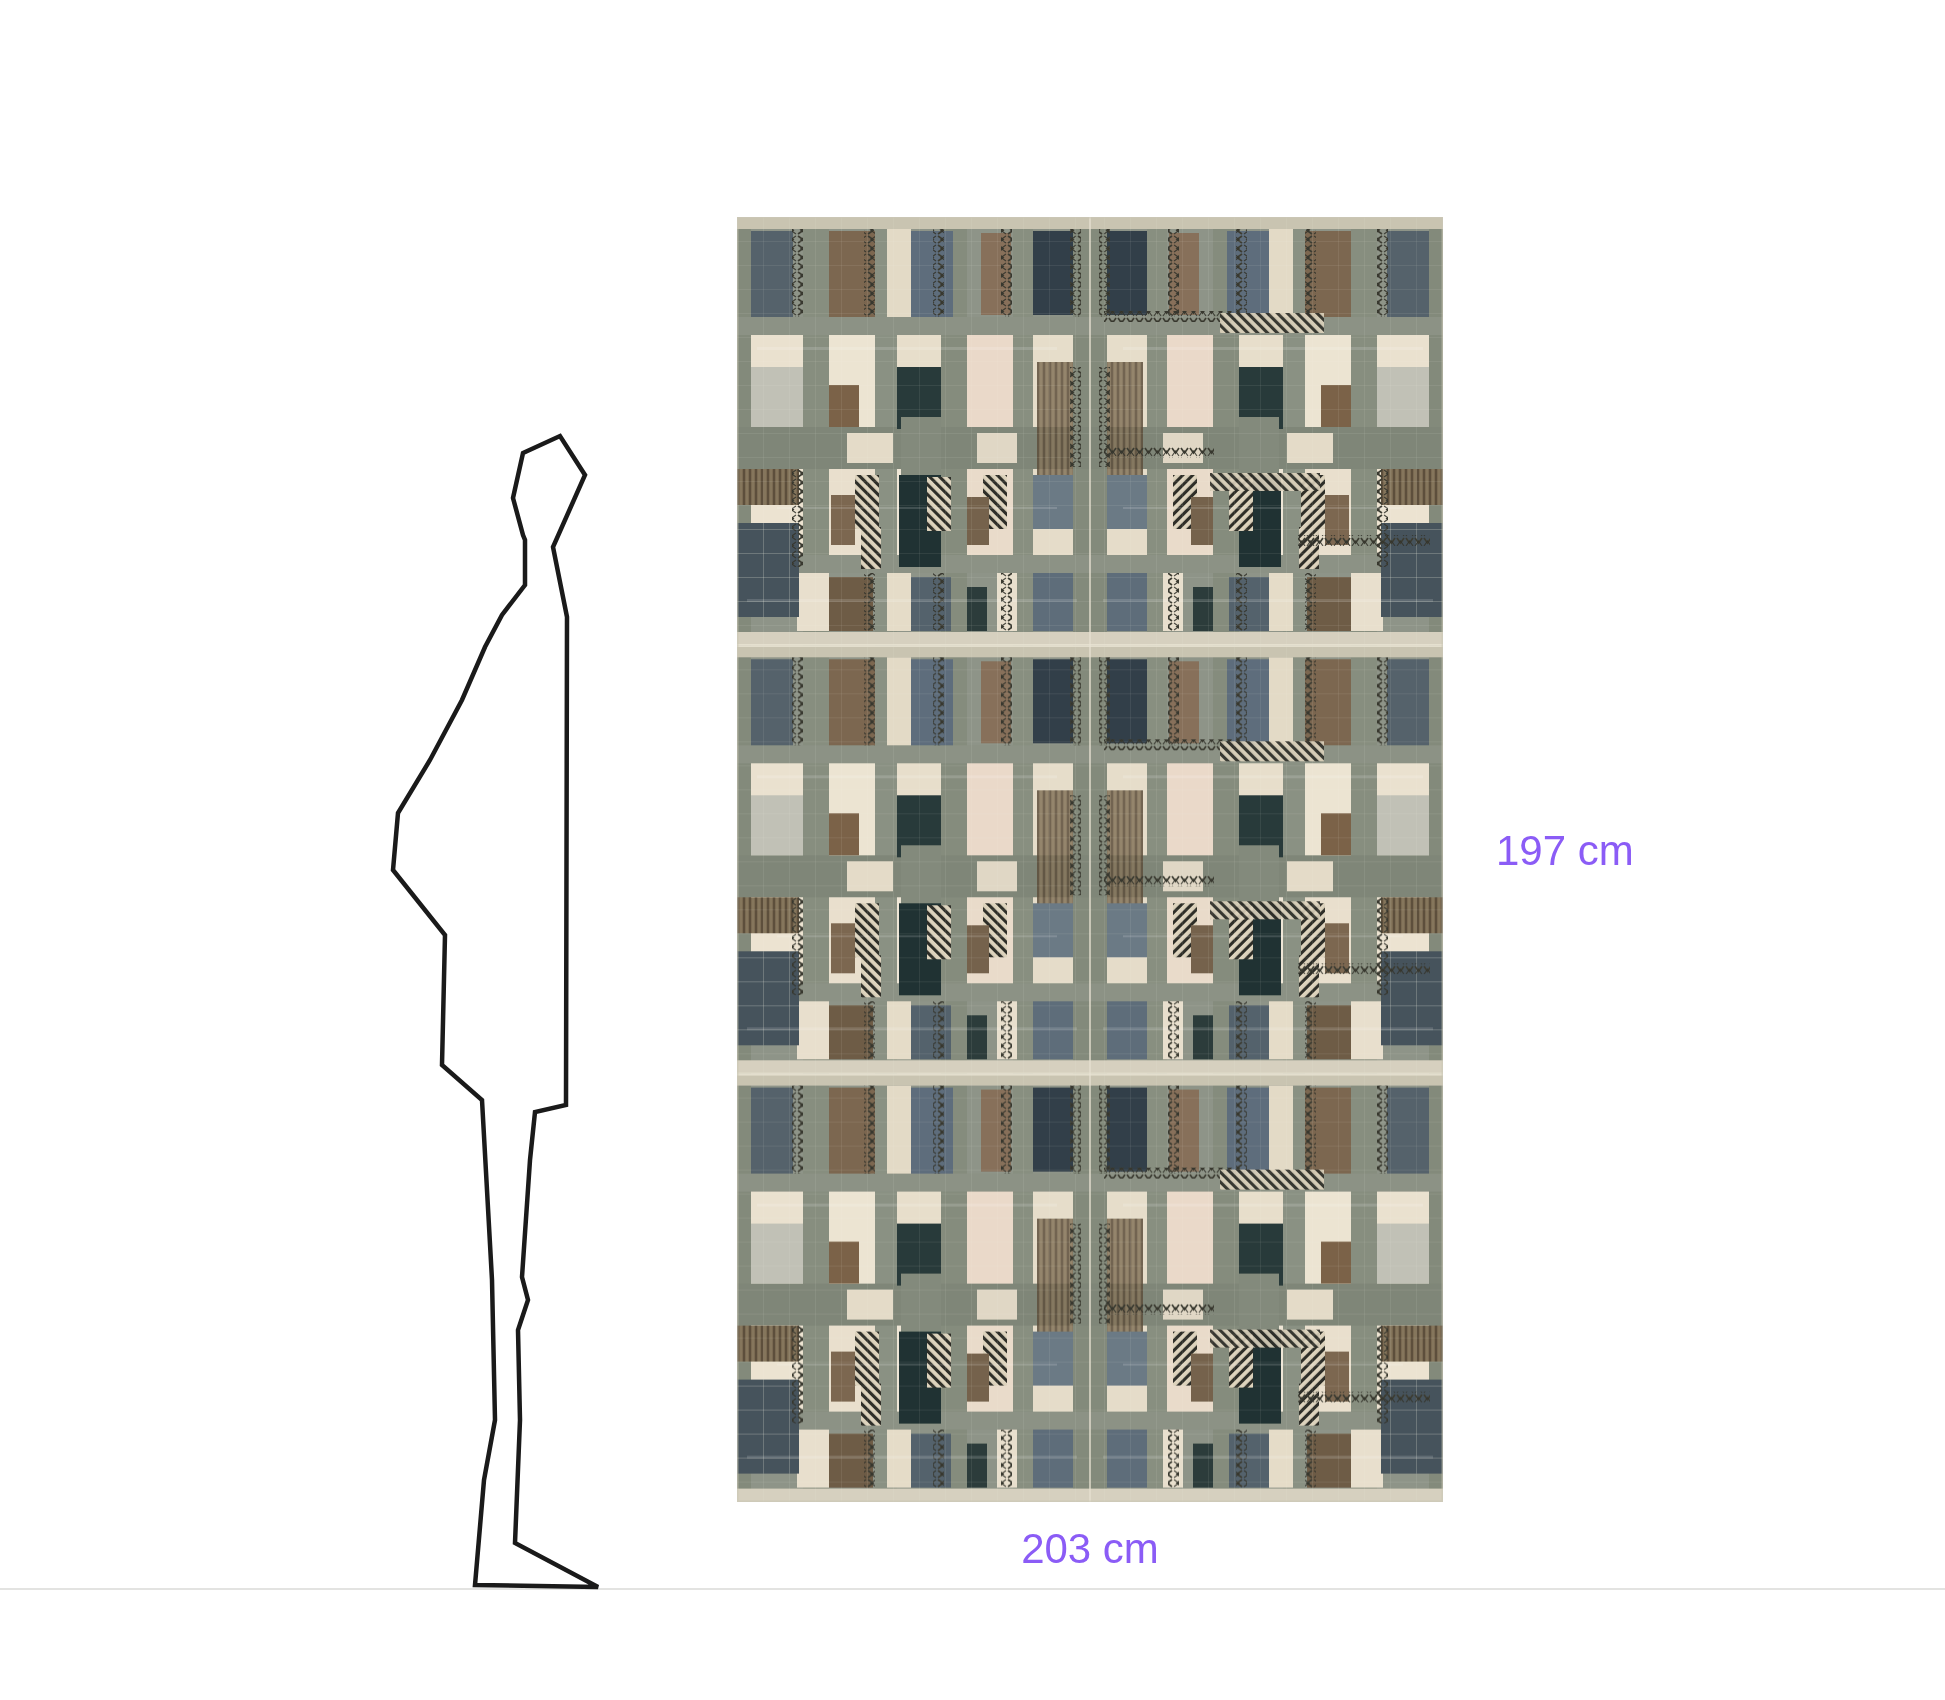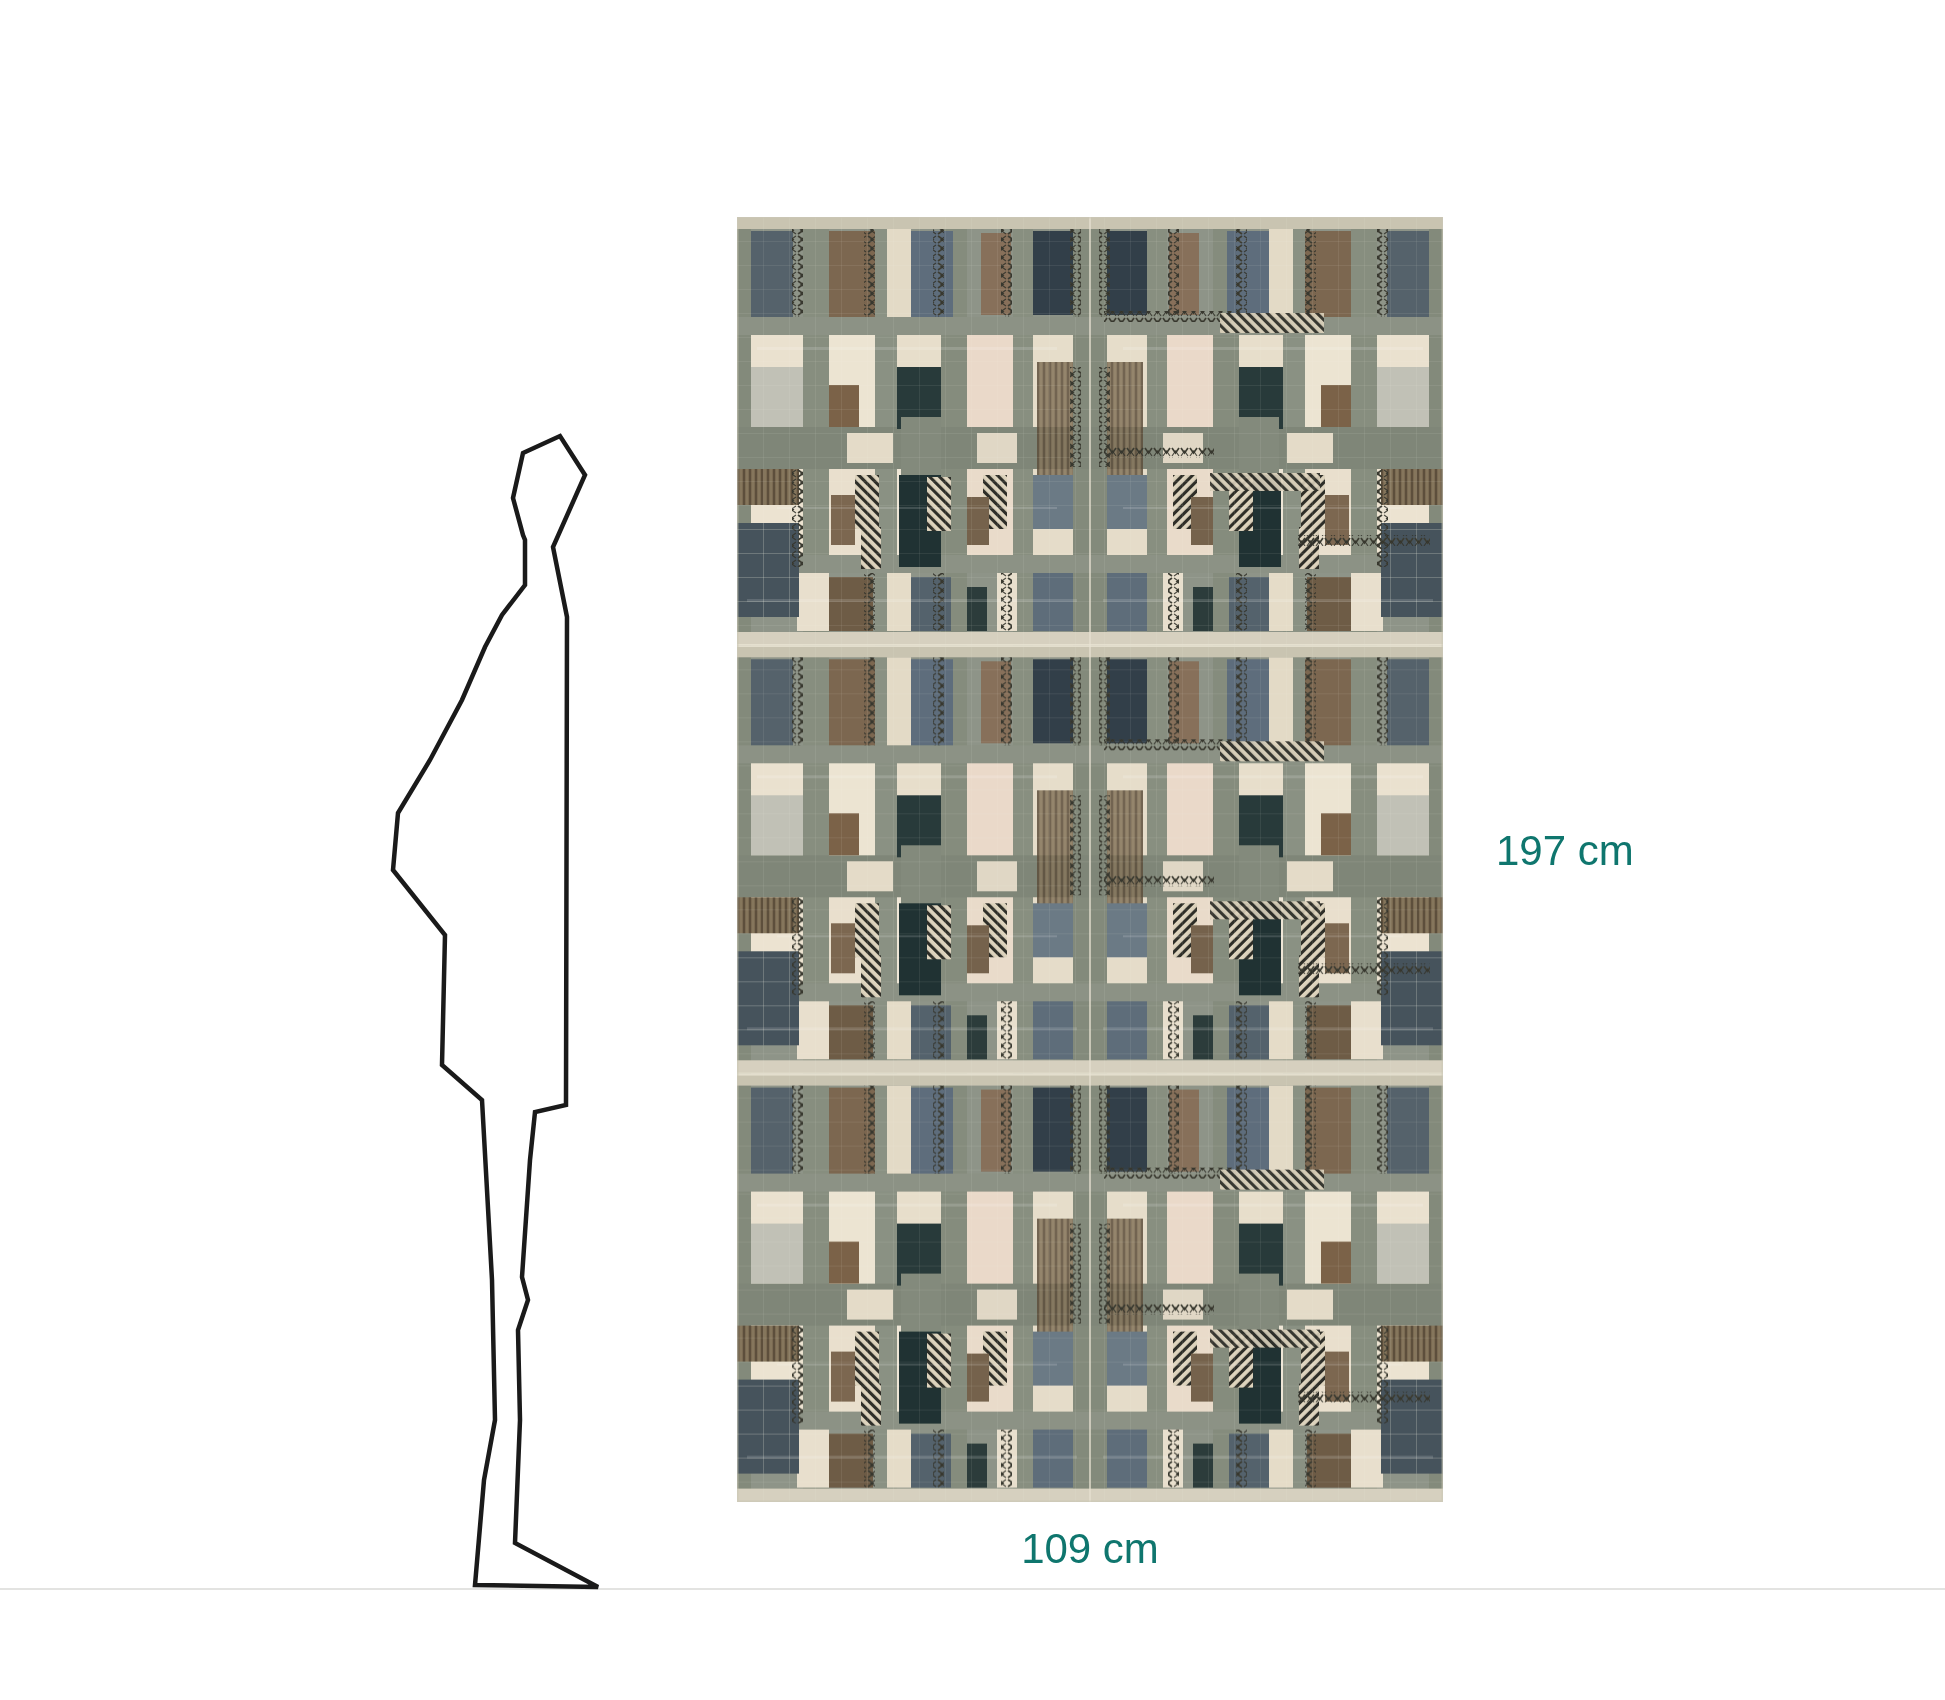--- a/index.html
+++ b/index.html
@@ -15,21 +15,21 @@
     background:#e3e3e1;
   }
   .silhouette-svg{
     position:absolute;left:0;top:0;width:1945px;height:1700px;
   }
   .fabric-svg{
     position:absolute;left:737px;top:217px;width:706px;height:1285px;
   }
   .dim-label{
     position:absolute;
-    color:#0f766e;
+    color:#8b5cf6;
     font-size:42px;
     line-height:1.1;
     white-space:nowrap;
   }
   .dim-label.height{left:1496px;top:828px;}
   .dim-label.width{left:737px;top:1526px;width:706px;text-align:center;}
 </style>
 </head>
 <body>
 
@@ -170,15 +170,15 @@
 
       <rect x="352" y="0" width="2" height="1285" fill="#e6e0d0" opacity="0.7"></rect>
       <rect x="0" y="427" width="706" height="3" fill="#e9e3d3" opacity="0.8"></rect>
       <rect x="0" y="855.6" width="706" height="3" fill="#e9e3d3" opacity="0.8"></rect>
       <rect x="0.5" y="0.5" width="705" height="1284" fill="none" stroke="#c9c4b4" stroke-width="2" opacity="0.55"></rect>
     </g>
   </svg>
 
   <div class="dim-label height">197 cm</div>
 
-  <div class="dim-label width">109 cm</div>
+  <div class="dim-label width">203 cm</div>
 
 </div>
 
 </body></html>

